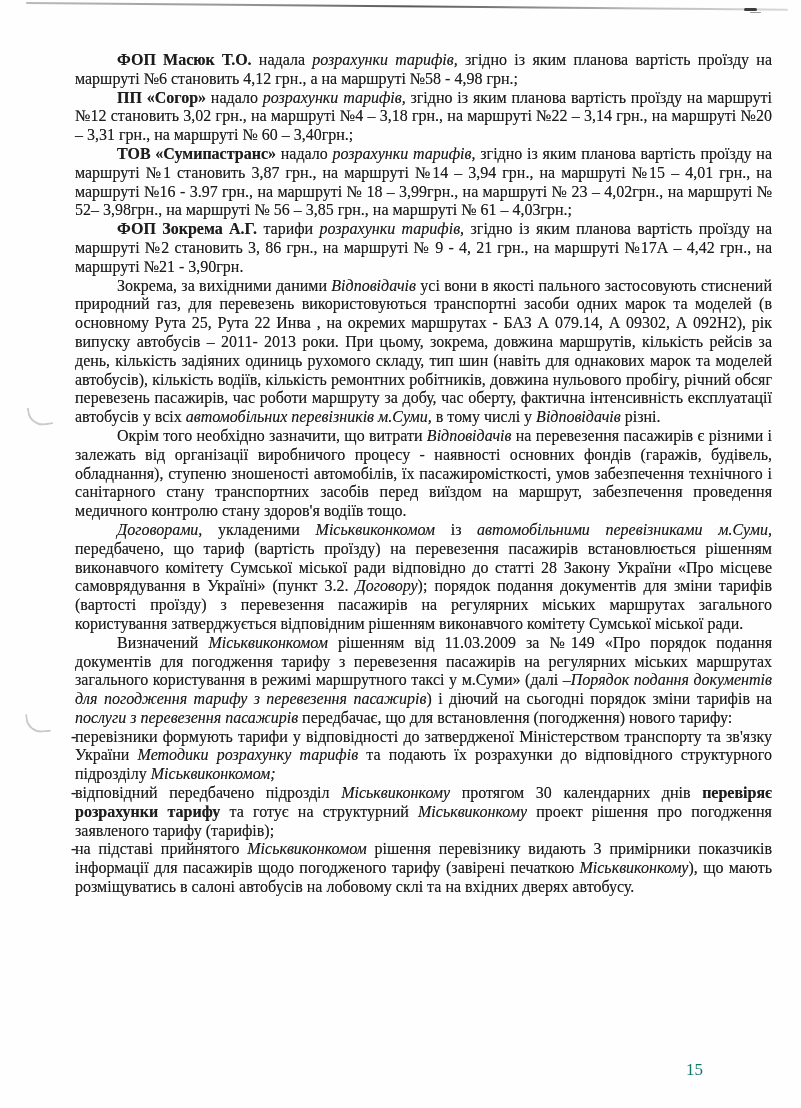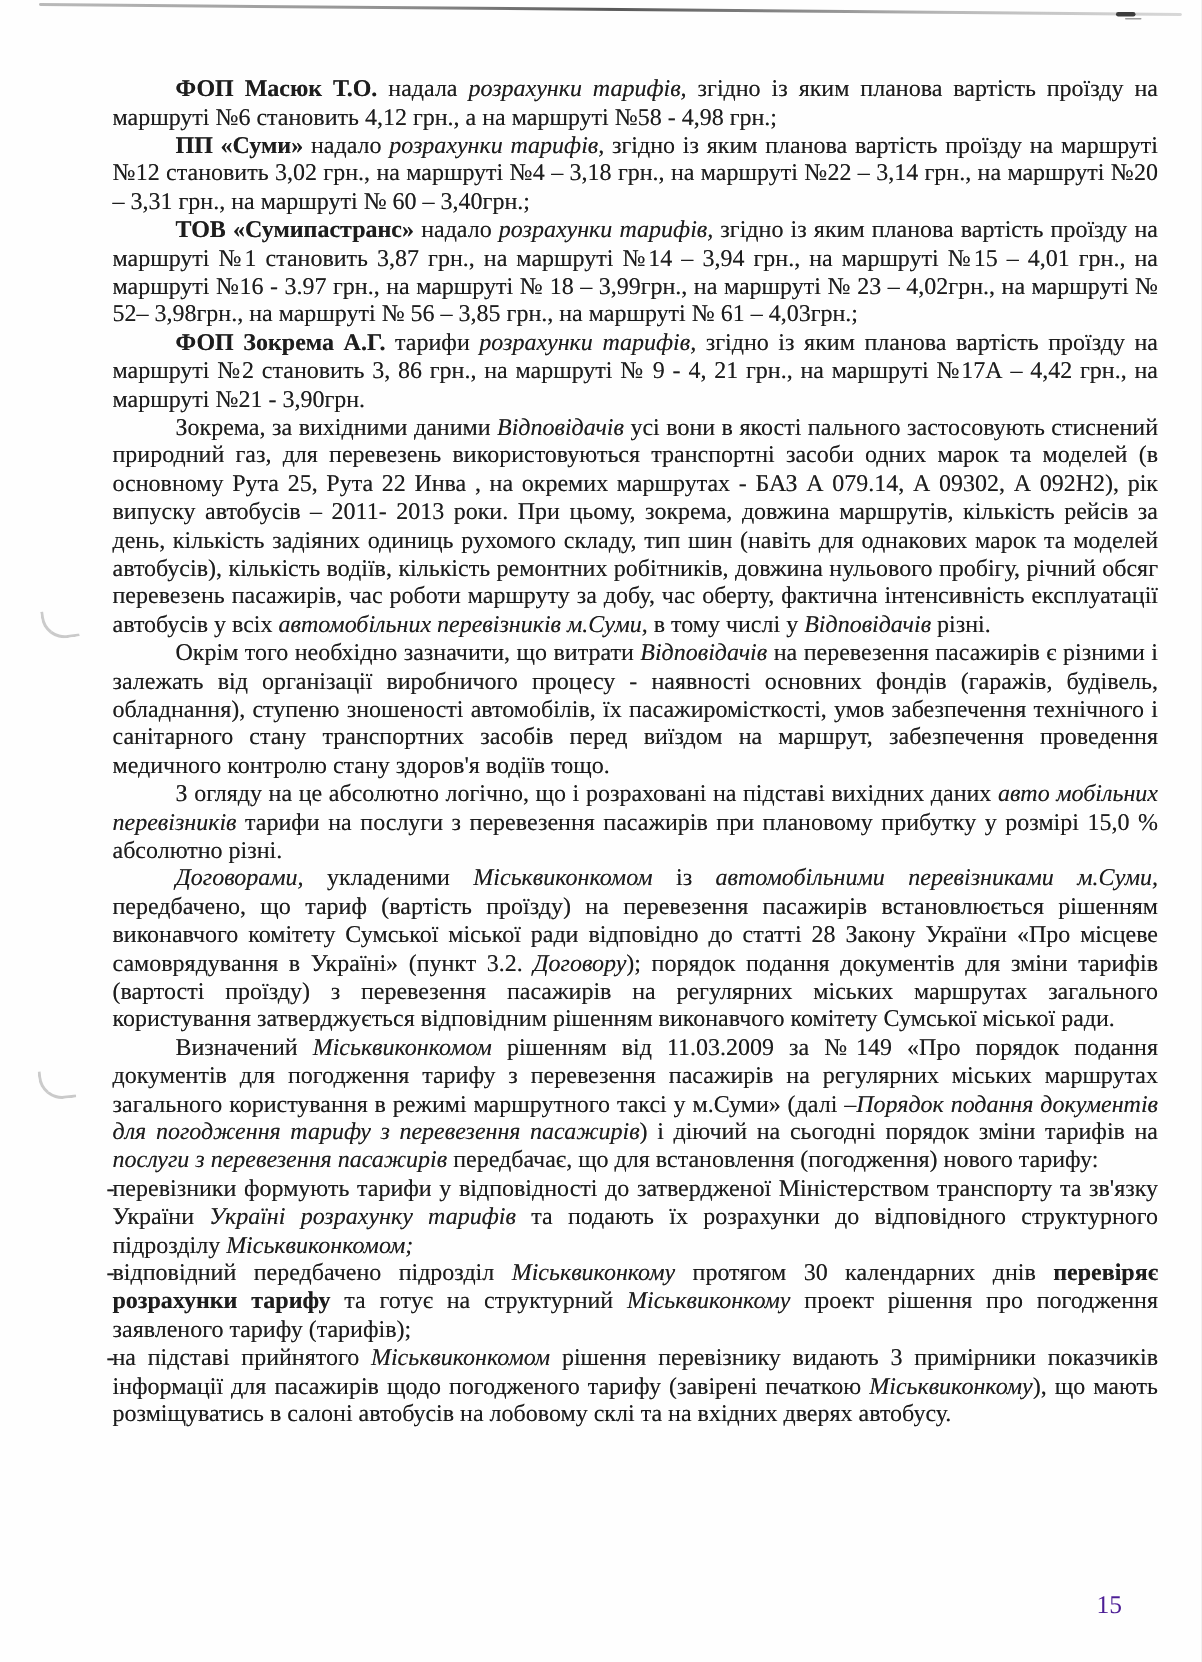--- a/index.html
+++ b/index.html
@@ -73,47 +73,46 @@
   .bullet .marker {
     position: absolute;
     left: -4px;
     top: 0;
   }
   .doc .b { font-weight: bold; }
   .doc .i { font-style: italic; }
 
   .page-number {
     position: absolute;
-    left: 708px;
+    left: 686px;
     top: 1060px;
     width: 40px;
     font-size: 17px;
-    color: #4c1d95;
-    text-align: right;
+    color: #0f766e;
+    text-align: left;
     font-family: "Liberation Serif", serif;
   }
 </style>
 </head>
 <body>
 
 <div class="page">
   <div class="scan-top-line"></div>
   <div class="scan-top-mark"></div>
   <div class="pen-curve c1"></div>
   <div class="pen-curve c2"></div>
 
   <div class="doc">
       <p class="para"><span class="b">ФОП Масюк Т.О.</span><span> надала </span><span class="i">розрахунки тарифів,</span><span> згідно із яким планова вартість проїзду на маршруті  №6 становить 4,12 грн.,  а на маршруті №58 - 4,98 грн.;</span></p>
-      <p class="para"><span class="b">ПП «Суми»</span><span>  надало </span><span class="i">розрахунки тарифів,</span><span> згідно із яким планова вартість проїзду на маршруті №12 становить 3,02 грн.,  на  маршруті №4 – 3,18 грн., на маршруті №22 – 3,14 грн., на маршруті №20 – 3,31 грн., на маршруті № 60 – 3,40грн.;</span></p>
+      <p class="para"><span class="b">ПП «Согор»</span><span>  надало </span><span class="i">розрахунки тарифів,</span><span> згідно із яким планова вартість проїзду на маршруті №12 становить 3,02 грн.,  на  маршруті №4 – 3,18 грн., на маршруті №22 – 3,14 грн., на маршруті №20 – 3,31 грн., на маршруті № 60 – 3,40грн.;</span></p>
       <p class="para"><span class="b">ТОВ «Сумипастранс»</span><span> надало </span><span class="i">розрахунки тарифів,</span><span> згідно із яким планова вартість проїзду на маршруті №1 становить 3,87 грн.,  на  маршруті №14 – 3,94 грн., на маршруті №15 – 4,01 грн., на маршруті №16 -  3.97  грн., на маршруті № 18 – 3,99грн.,  на маршруті № 23 – 4,02грн., на маршруті № 52– 3,98грн.,  на маршруті № 56 – 3,85 грн.,  на маршруті № 61 – 4,03грн.;</span></p>
       <p class="para"><span class="b">ФОП Зокрема А.Г.</span><span> тарифи </span><span class="i">розрахунки тарифів,</span><span> згідно із яким планова вартість проїзду на маршруті №2 становить 3, 86 грн.,  на маршруті № 9 - 4, 21 грн., на маршруті №17А – 4,42 грн., на маршруті №21 - 3,90грн.</span></p>
       <p class="para"><span>Зокрема, за вихідними даними </span><span class="i">Відповідачів</span><span> усі вони в якості пального застосовують стиснений природний газ, для перевезень використовуються транспортні засоби одних марок та моделей (в основному Рута 25, Рута 22 Инва ,  на окремих маршрутах  -  БАЗ А 079.14, А 09302, А 092Н2), рік випуску автобусів – 2011- 2013 роки. При цьому, зокрема,  довжина маршрутів, кількість рейсів за день, кількість задіяних одиниць рухомого складу, тип шин (навіть для однакових марок та моделей автобусів), кількість водіїв, кількість ремонтних робітників, довжина нульового пробігу, річний обсяг перевезень пасажирів, час роботи маршруту за добу, час оберту, фактична інтенсивність експлуатації автобусів  у всіх </span><span class="i">автомобільних перевізників м.Суми,</span><span> в тому числі у </span><span class="i">Відповідачів</span><span> різні.</span></p>
       <p class="para"><span>Окрім того необхідно зазначити, що витрати </span><span class="i">Відповідачів</span><span> на перевезення пасажирів є різними і залежать від організації виробничого процесу - наявності основних фондів (гаражів, будівель, обладнання), ступеню зношеності автомобілів, їх пасажиромісткості, умов забезпечення технічного і санітарного стану транспортних засобів перед виїздом на маршрут, забезпечення проведення медичного контролю стану здоров'я  водіїв тощо.</span></p>
-      <p class="para"><span>З огляду на це абсолютно логічно, що і розраховані на підставі вихідних даних </span><span class="i">авто мобільних перевізників</span><span> тарифи на послуги з перевезення пасажирів при плановому  прибутку у розмірі 15,0 %  абсолютно різні.</span></p>
       <p class="para"><span class="i">Договорами,</span><span> укладеними </span><span class="i">Міськвиконкомом</span><span>  із </span><span class="i">автомобільними перевізниками м.Суми,</span><span> передбачено, що тариф (вартість проїзду) на перевезення пасажирів встановлюється рішенням виконавчого комітету Сумської міської ради відповідно до статті 28 Закону України «Про місцеве самоврядування в Україні» (пункт 3.2. </span><span class="i">Договору</span><span>); порядок подання документів для зміни тарифів (вартості проїзду) з перевезення пасажирів на регулярних міських маршрутах загального користування затверджується відповідним рішенням виконавчого комітету Сумської міської ради.</span></p>
       <p class="para"><span>Визначений </span><span class="i">Міськвиконкомом</span><span> рішенням від 11.03.2009 за №149 «Про порядок подання документів для погодження тарифу з перевезення пасажирів на регулярних міських маршрутах загального користування в режимі маршрутного таксі у м.Суми» (далі –</span><span class="i">Порядок подання документів для погодження тарифу з перевезення пасажирів</span><span>) і діючий на сьогодні порядок зміни тарифів на </span><span class="i">послуги з перевезення пасажирів</span><span> передбачає, що для встановлення (погодження) нового тарифу:</span></p>
-      <p class="bullet"><span class="marker">-</span><span>перевізники формують тарифи у відповідності до  затвердженої Міністерством транспорту та зв'язку України </span><span class="i">Україні розрахунку тарифів</span><span> та подають їх розрахунки до відповідного структурного підрозділу </span><span class="i">Міськвиконкомом;</span></p>
+      <p class="bullet"><span class="marker">-</span><span>перевізники формують тарифи у відповідності до  затвердженої Міністерством транспорту та зв'язку України </span><span class="i">Методики розрахунку тарифів</span><span> та подають їх розрахунки до відповідного структурного підрозділу </span><span class="i">Міськвиконкомом;</span></p>
       <p class="bullet"><span class="marker">-</span><span>відповідний передбачено підрозділ </span><span class="i">Міськвиконкому</span><span> протягом 30 календарних днів </span><span class="b">перевіряє розрахунки тарифу</span><span> та готує на структурний </span><span class="i">Міськвиконкому</span><span> проект рішення про погодження заявленого тарифу (тарифів);</span></p>
       <p class="bullet"><span class="marker">-</span><span>на підставі прийнятого </span><span class="i">Міськвиконкомом</span><span> рішення перевізнику видають  3 примірники показчиків інформації для пасажирів щодо погодженого тарифу (завірені печаткою </span><span class="i">Міськвиконкому</span><span>), що мають розміщуватись в салоні автобусів на лобовому склі та на вхідних дверях автобусу.</span></p>
     </div>
 
   <div class="page-number">15</div>
 </div>
 
 </body></html>

